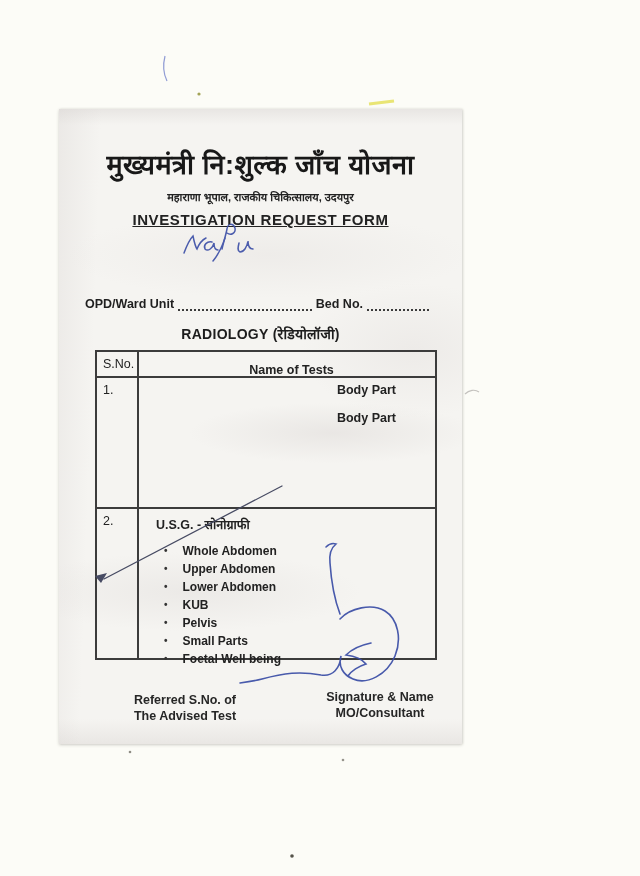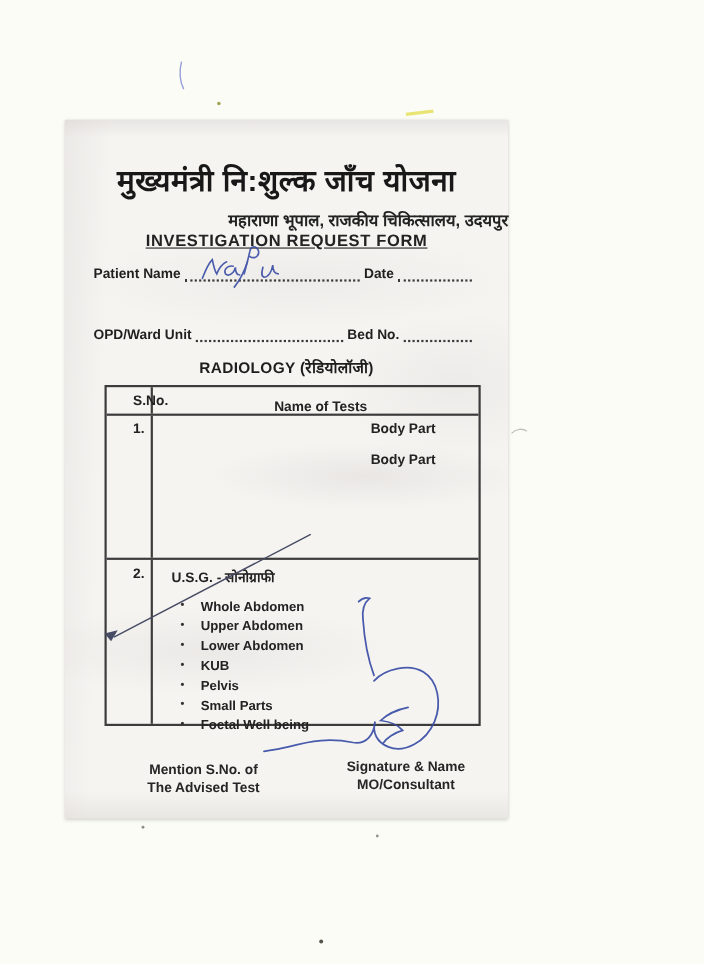--- a/index.html
+++ b/index.html
@@ -20,22 +20,22 @@
       radial-gradient(ellipse 240px 55px at 32% 76%, rgba(214,209,207,.30), rgba(255,255,255,0) 72%),
       radial-gradient(ellipse 280px 60px at 52% 23%, rgba(218,213,211,.26), rgba(255,255,255,0) 72%),
       radial-gradient(ellipse 150px 90px at 88% 38%, rgba(216,211,209,.28), rgba(255,255,255,0) 75%);
     box-shadow:0 1px 3px rgba(120,115,110,.30), 1px 0 2px rgba(130,125,120,.18);
   }
   .title{
     position:absolute;top:36px;left:0;width:100%;text-align:center;
     font-size:27px;font-weight:bold;color:#181818;letter-spacing:.5px;
   }
   .subtitle{
-    position:absolute;top:80px;left:0;width:100%;text-align:right;
-    font-size:15px;font-weight:bold;color:#222;
+    position:absolute;top:80px;left:0;width:100%;text-align:center;
+    font-size:11px;font-weight:bold;color:#222;
   }
   .form-title{
     position:absolute;top:102px;left:0;width:100%;text-align:center;
     font-size:15px;font-weight:bold;color:#222;
     text-decoration:underline;letter-spacing:.6px;
   }
   .field-row{
     position:absolute;left:26px;width:348px;display:flex;align-items:flex-end;
     font-size:12.5px;font-weight:bold;color:#1f1f1f;white-space:nowrap;
   }
@@ -53,55 +53,49 @@
     position:absolute;left:36px;top:241px;width:342px;
     border:2px solid #3c3c3c;background:rgba(255,255,255,0.0);
     box-sizing:border-box;
   }
   .t-row{display:flex;box-sizing:border-box;}
   .t-head{height:26px;border-bottom:2px solid #3c3c3c;}
   .r1{height:131px;border-bottom:2px solid #3c3c3c;}
   .r2{height:149px;}
   .c-sno{
     width:42px;flex:0 0 42px;border-right:2px solid #3c3c3c;
-    padding:5px 0 0 24px;font-size:12.5px;font-weight:bold;color:#222;
+    padding:5px 0 0 6px;font-size:12.5px;font-weight:normal;color:#222;
     box-sizing:border-box;
   }
   .c-test{flex:1;padding:5px 8px 0 17px;font-size:12.5px;font-weight:bold;color:#222;box-sizing:border-box;}
   .c-head-test{display:flex;align-items:center;justify-content:center;padding-top:12px;}
   .test-name{margin:2px 0 12px 0;}
   .bp-line{display:flex;align-items:flex-end;width:240px;margin-bottom:12px;flex-direction:column;}
   .bp-line .dots{flex:1;margin-left:5px;}
   .bullet-row{display:flex;gap:15px;margin:0 0 5.5px 8px;font-size:12px;line-height:12.5px;}
   .blt{font-size:10px;line-height:12px;color:#333;}
   .footer-block{
     position:absolute;text-align:center;font-size:12.5px;font-weight:bold;
     color:#262626;line-height:16px;
   }
   .footer-left{left:56px;top:583px;width:140px;}
-  .footer-right{left:230px;top:580px;width:160px;}
+  .footer-right{left:241px;top:580px;width:160px;}
   .ink{position:absolute;left:0;top:0;width:640px;height:876px;pointer-events:none;}
 </style>
 </head>
 <body>
 
 <div class="scan-bg">
 
   <div class="paper">
 
     <div class="title">मुख्यमंत्री नि:शुल्क जाँच योजना</div>
     <div class="subtitle">महाराणा भूपाल, राजकीय चिकित्सालय, उदयपुर</div>
     <div class="form-title">INVESTIGATION REQUEST FORM</div>
 
-    <div class="field-row row-patient">
-      <span>Patient Name</span>
-      <span class="dots dflex"></span>
-      <span>Date</span>
-      <span class="dots w67"></span>
-    </div>
 
 
     <div class="field-row row-opd">
       <span>OPD/Ward Unit</span>
       <span class="dots dflex"></span>
       <span>Bed No.</span>
       <span class="dots w62"></span>
     </div>
 
     <div class="radiology-heading">RADIOLOGY (रेडियोलॉजी)</div>
@@ -156,21 +150,21 @@
           </div>
           <div class="bullet-row">
             <span class="blt">•</span>
             <span>Foetal Well being</span>
           </div>
         </div>
       </div>
     </div>
 
     <div class="footer-block footer-left">
-      <div>Mention S.No. of</div>
+      <div>Referred S.No. of</div>
       <div>The Advised Test</div>
     </div>
     <div class="footer-block footer-right">
       <div>Signature &amp; Name</div>
       <div>MO/Consultant</div>
     </div>
 
   </div>
 
   <svg class="ink" viewBox="0 0 640 876">

